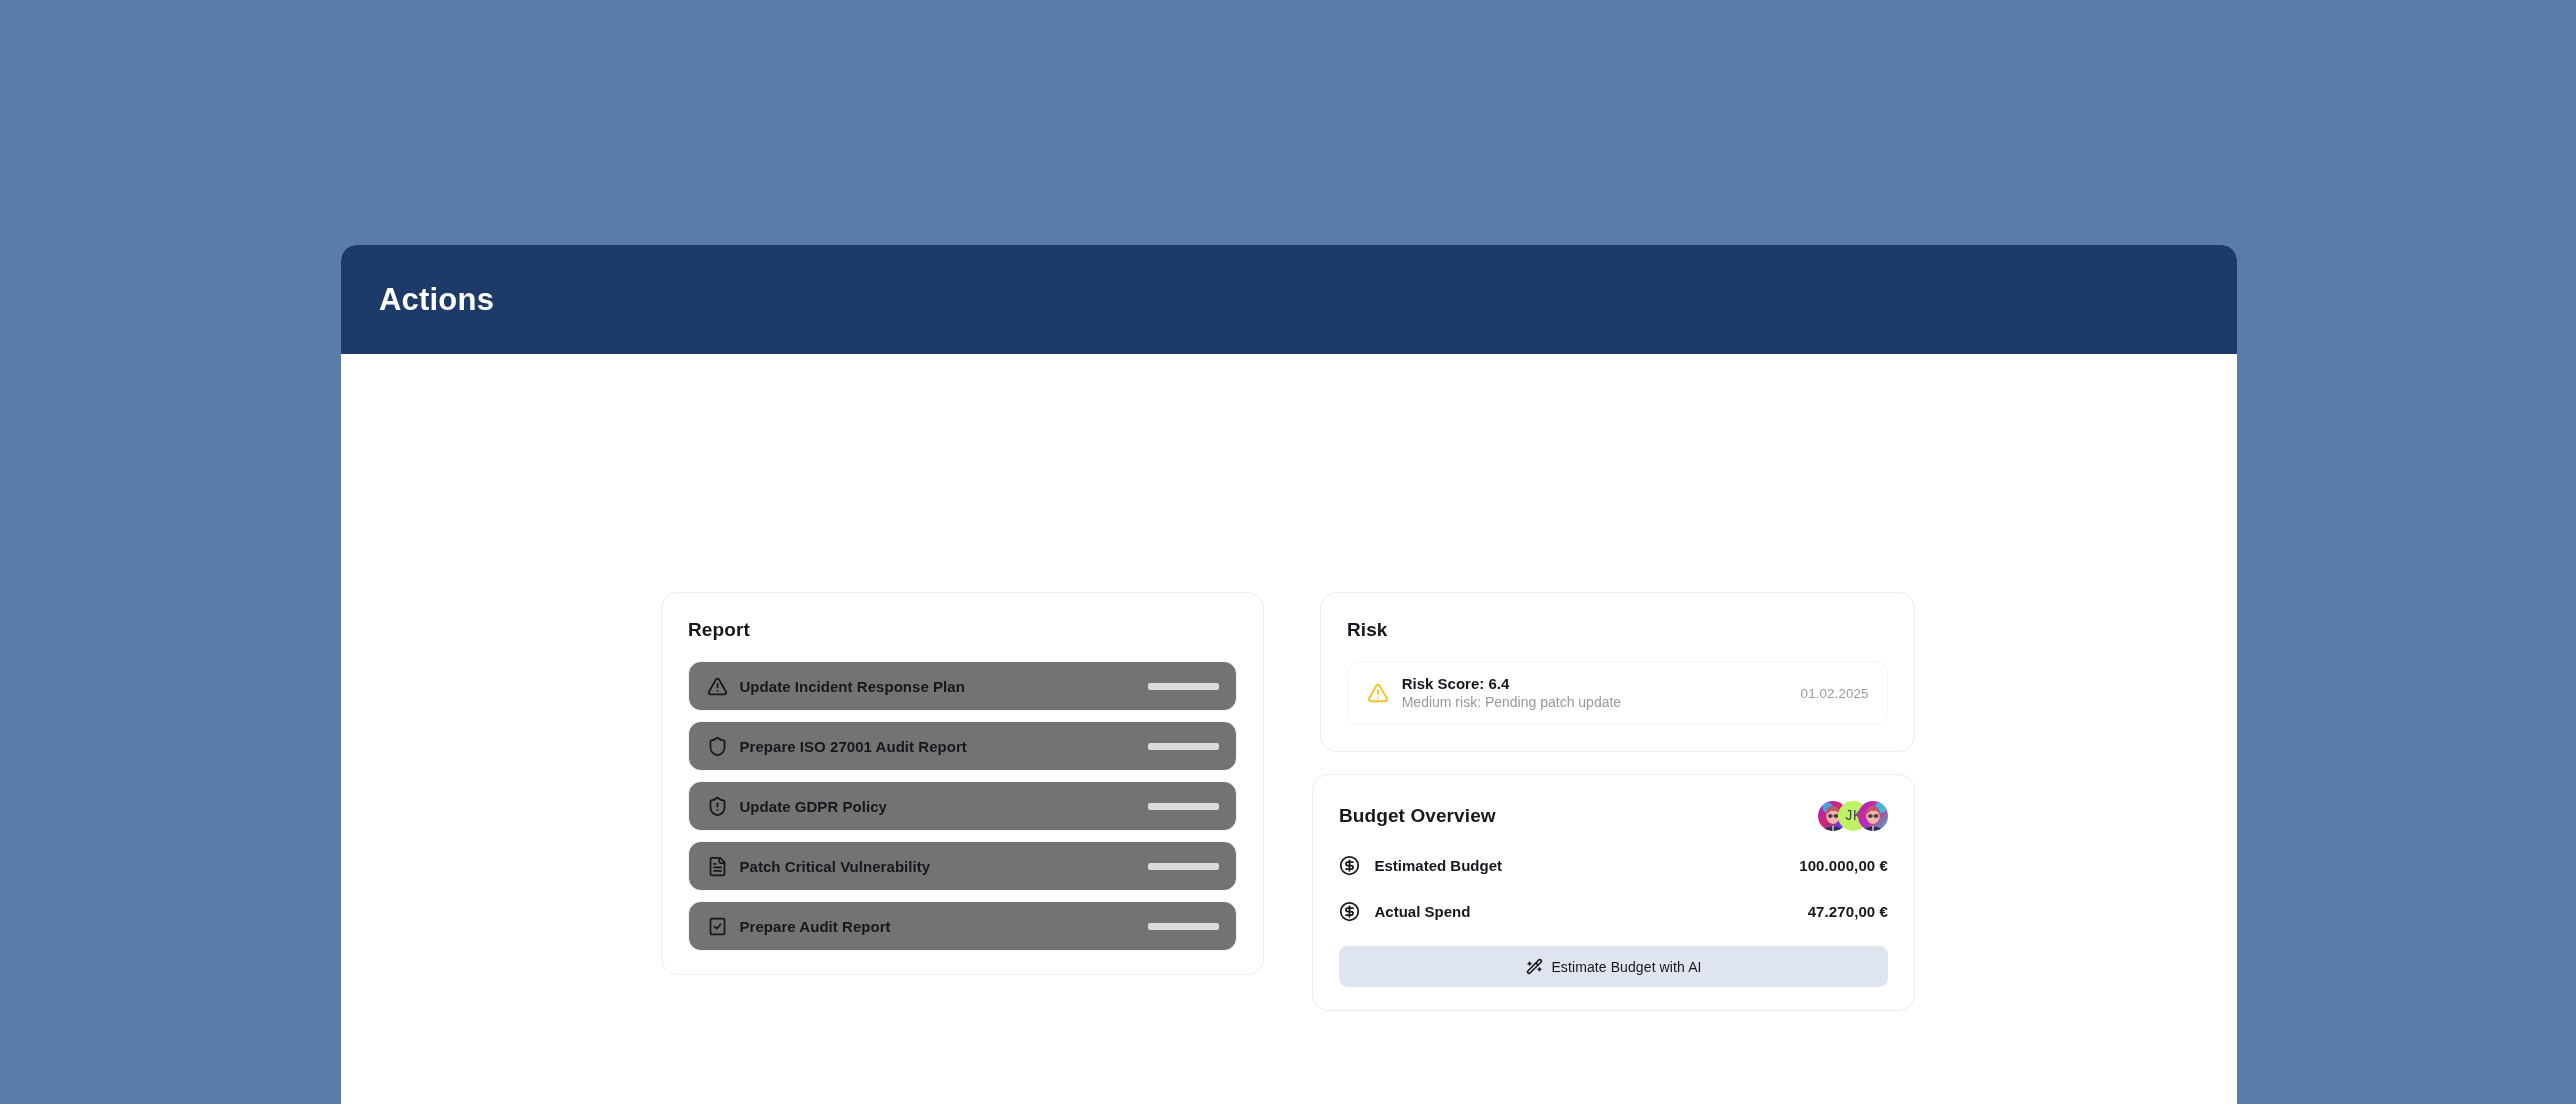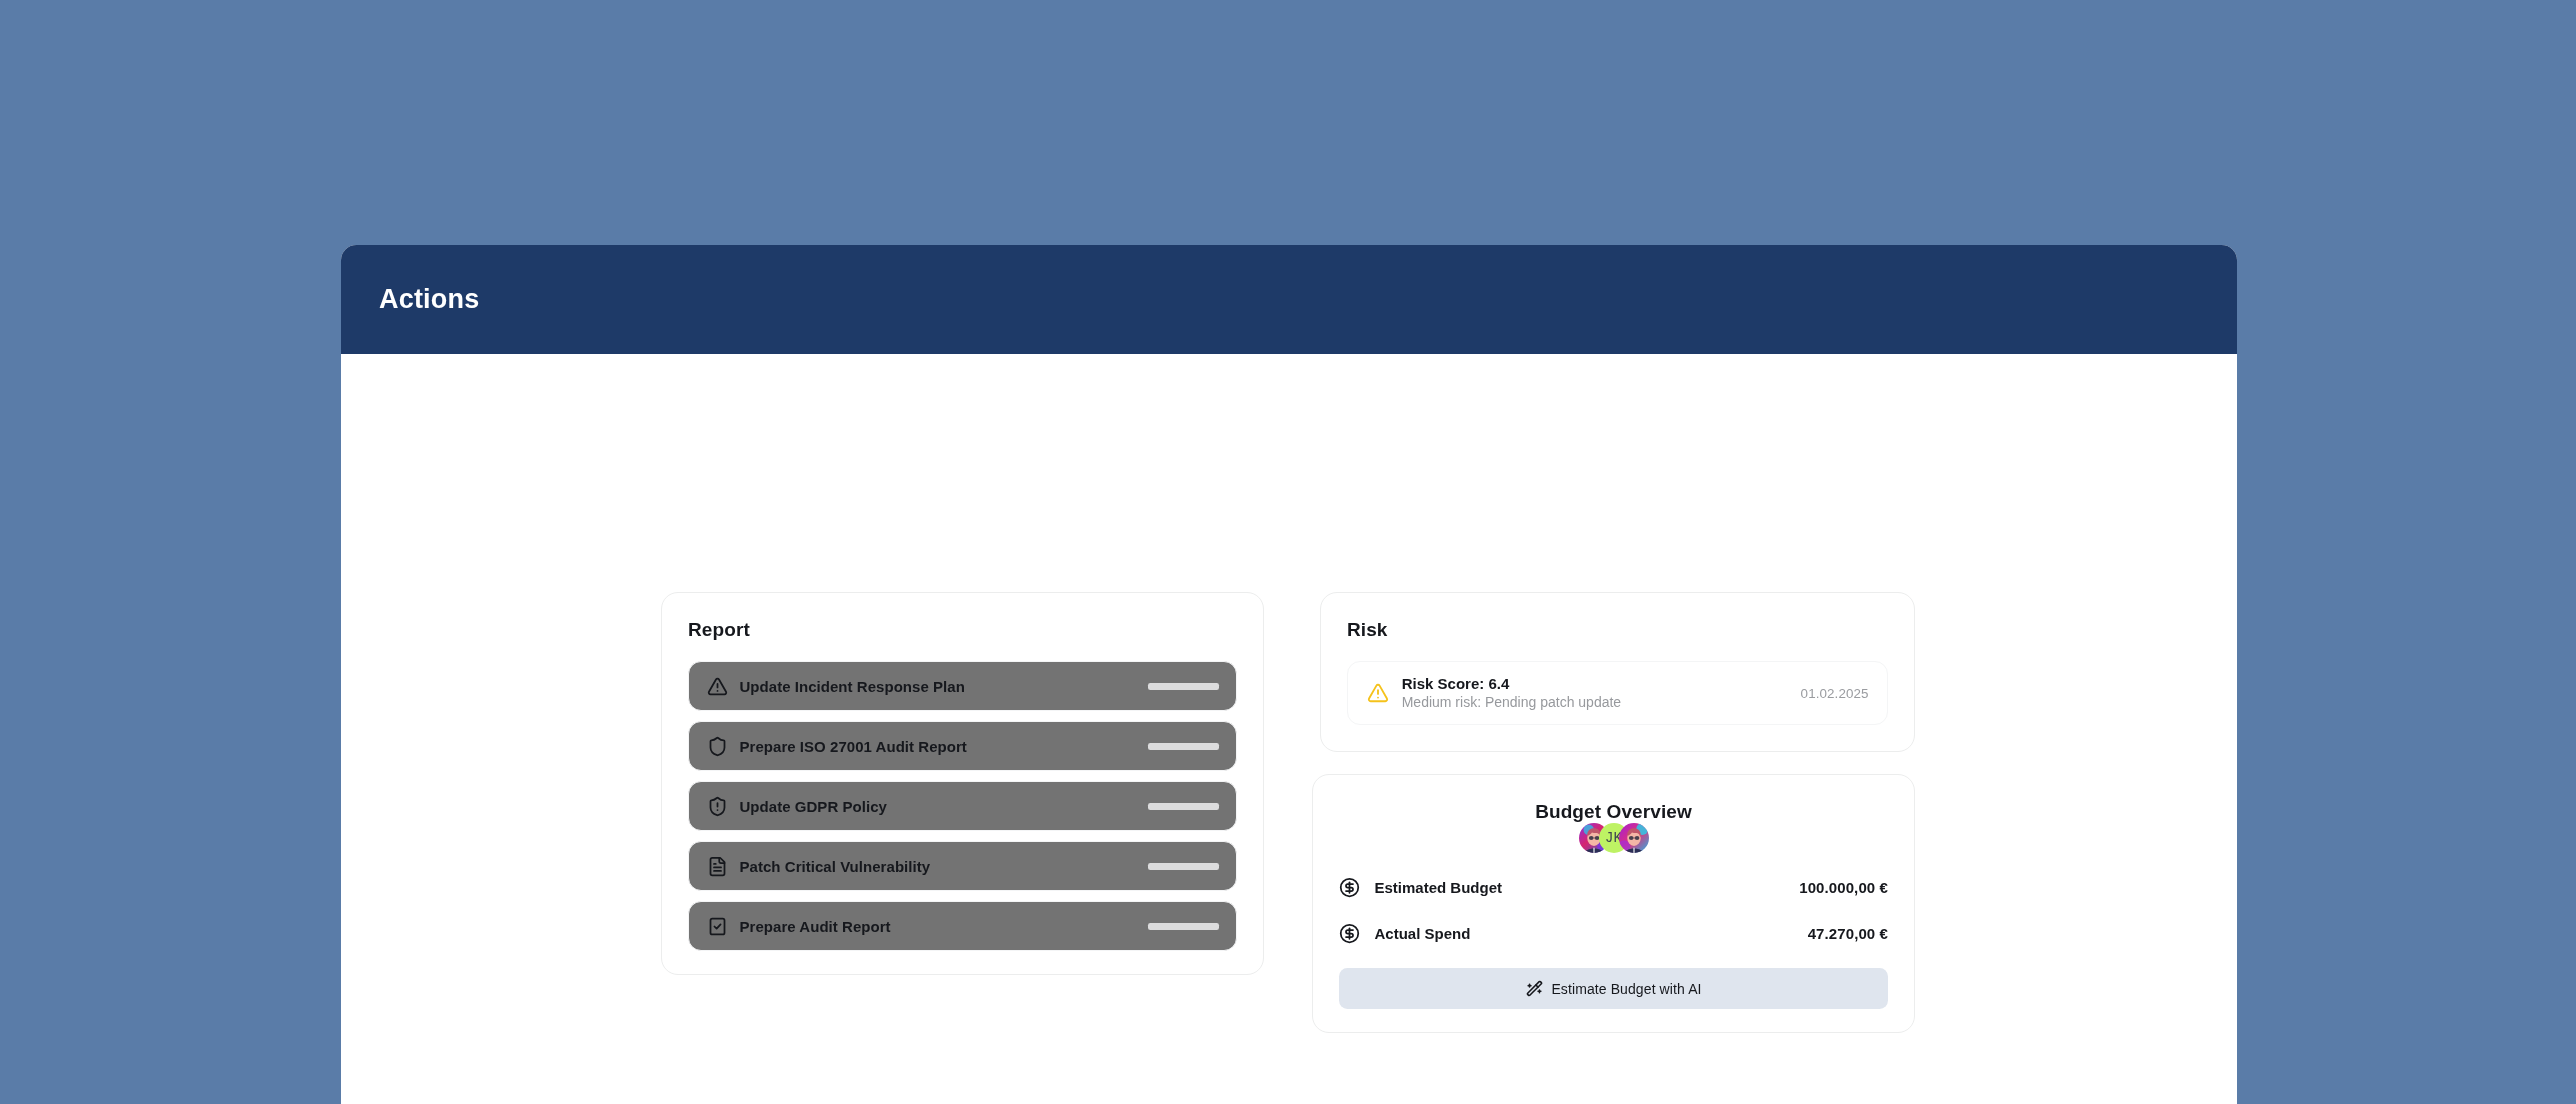--- a/index.html
+++ b/index.html
@@ -31,21 +31,21 @@
   .app-header {
     height: 109px;
     background: #1e3a68;
     display: flex;
     align-items: center;
     padding: 0 38px;
   }
 
   .app-title {
     color: #ffffff;
-    font-size: 27px;
+    font-size: 31px;
     font-weight: 600;
     letter-spacing: 0.2px;
   }
 
   .app-body {
     position: relative;
     height: calc(100% - 109px);
     background: #ffffff;
   }
 
@@ -167,21 +167,20 @@
     font-size: 13.4px;
     color: #9a9ca0;
     letter-spacing: 0.1px;
   }
 
   
   .budget-head {
     display: flex;
     align-items: center;
     justify-content: space-between;
-    flex-direction: column;
   }
 
   .avatar-stack {
     display: flex;
     align-items: center;
   }
 
   .avatar {
     width: 30px;
     height: 30px;

